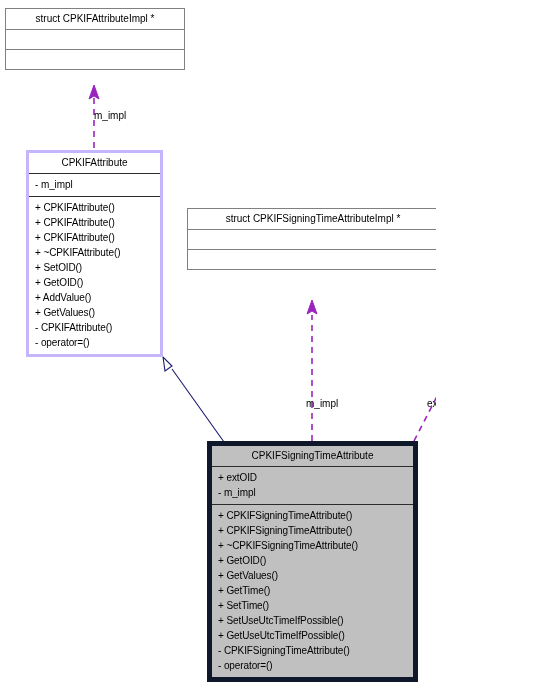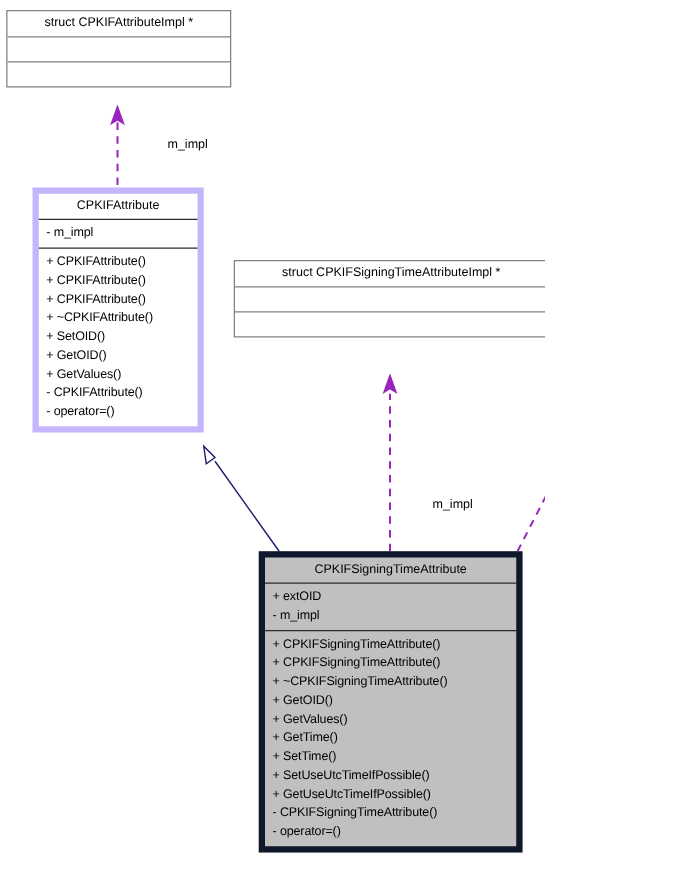--- a/index.html
+++ b/index.html
@@ -21,21 +21,21 @@
     position: absolute;
     left: 0;
     top: 0;
     width: 549px;
     height: 699px;
     pointer-events: none;
   }
   .node {
     position: absolute;
     box-sizing: border-box;
-    border: 5px solid #c4b5fd;
+    border: 3px solid #c4b5fd;
     background: #ffffff;
     font-size: 10px;
     color: #000000;
     z-index: 2;
   }
   .node.filled {
     background: #c0c0c0;
     border: 5px solid #0f172a;
   }
   .node.plain {
@@ -63,21 +63,20 @@
     white-space: nowrap;
     line-height: 15px;
     letter-spacing: -0.1px;
   }
   .edge-label {
     position: absolute;
     font-size: 10px;
     color: #000000;
     white-space: nowrap;
     z-index: 3;
-    margin-left: 40px;
   }
 </style>
 </head>
 <body>
 
 <div id="canvas">
 
   <svg class="edges" viewBox="0 0 549 699" xmlns="http://www.w3.org/2000/svg">
 
     <g>
@@ -112,20 +111,21 @@
     <div class="compartment">
       <div class="member">- m_impl</div>
     </div>
     <div class="compartment">
       <div class="member">+ CPKIFAttribute()</div>
       <div class="member">+ CPKIFAttribute()</div>
       <div class="member">+ CPKIFAttribute()</div>
       <div class="member">+ ~CPKIFAttribute()</div>
       <div class="member">+ SetOID()</div>
       <div class="member">+ GetOID()</div>
+      <div class="member">+ AddValue()</div>
       <div class="member">+ GetValues()</div>
       <div class="member">- CPKIFAttribute()</div>
       <div class="member">- operator=()</div>
     </div>
   </div>
 
   <div class="node plain" style="left:187px; top:208px; width:252px;">
     <div class="compartment title">struct CPKIFSigningTimeAttributeImpl *</div>
     <div class="compartment empty-row"></div>
     <div class="compartment empty-row"></div>

